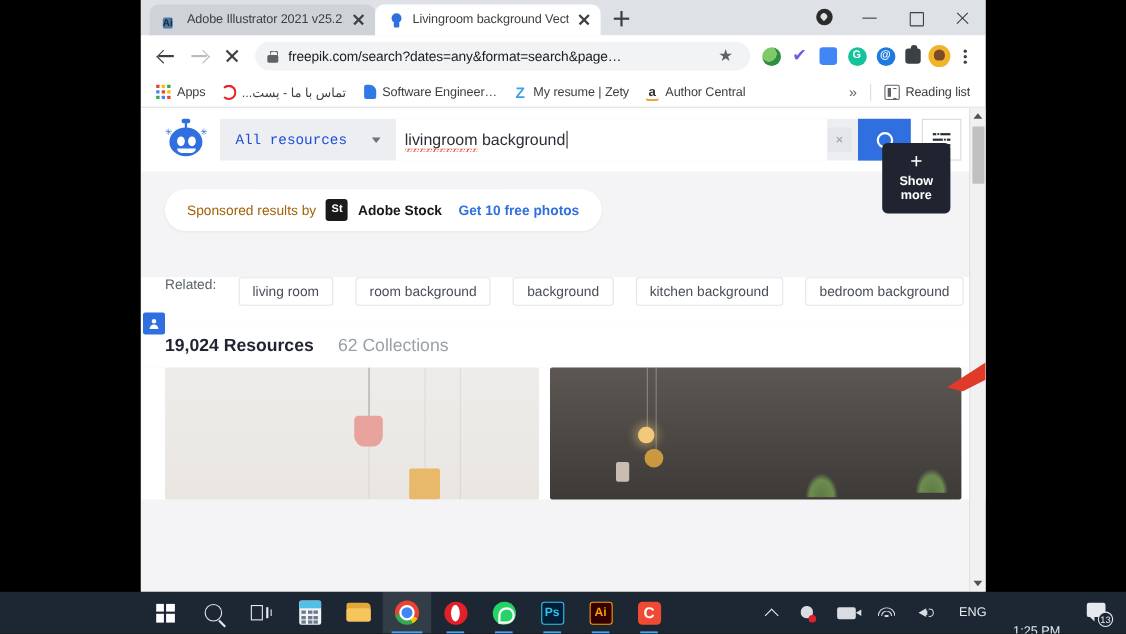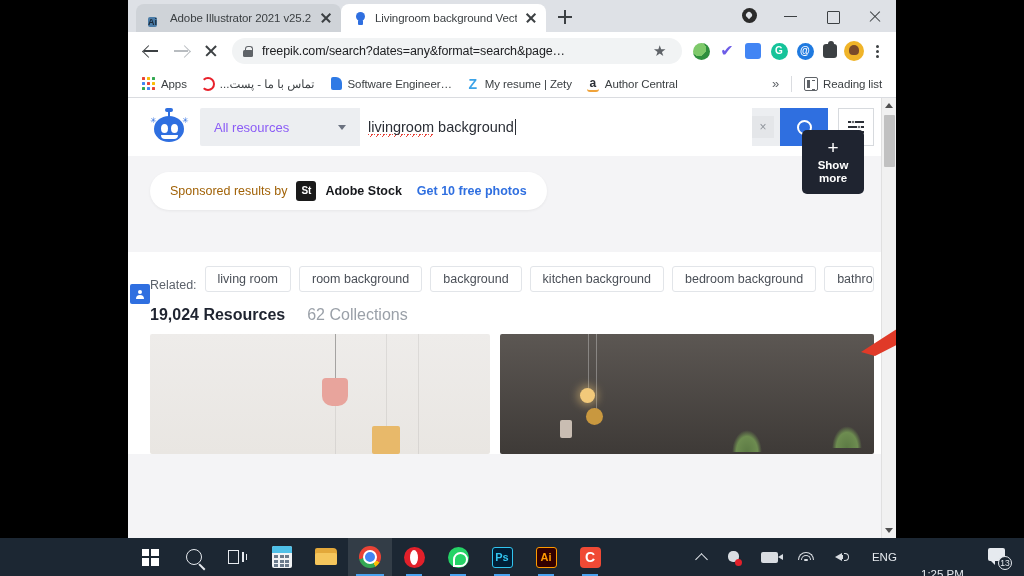--- a/index.html
+++ b/index.html
@@ -183,21 +183,21 @@
   .fp-logo .eye { position: absolute; top: 16px; width: 7px; height: 9px; background: #fff; border-radius: 50%; }
   .fp-logo .eye.l { left: 11px; }
   .fp-logo .eye.r { left: 21px; }
   .fp-logo .mouth { position: absolute; left: 11px; top: 27px; width: 17px; height: 4px; background: #fff; border-radius: 0 0 8px 8px; }
   .fp-logo .ant { position: absolute; left: 17.5px; top: 1px; width: 2.5px; height: 8px; background: #2f6fe0; }
   .fp-logo .antball { position: absolute; left: 14.5px; top: 0px; width: 8.5px; height: 3.5px; background: #2f6fe0; border-radius: 2px; }
   .fp-logo .spark { position: absolute; width: 6px; height: 6px; color: #2f6fe0; font-size: 8px; line-height: 6px; }
 
   .searchwrap { flex: 1; display: flex; align-items: center; height: 38px; background: #eceef1; border-radius: 2px; }
   .resources-sel { display: flex; align-items: center; width: 160px; padding: 0 14px; height: 38px; }
-  .resources-sel .lbl { font-size: 13px; color: #8b5cf6; flex: 1; }
+  .resources-sel .lbl { font-size: 13px; color: #1d4ed8; flex: 1; font-family: Liberation Mono, monospace; }
   .caret { width: 0; height: 0; border-left: 4px solid transparent; border-right: 4px solid transparent; border-top: 5px solid #6b7280; }
   .qwrap { flex: 1; display: flex; align-items: center; height: 38px; background: #fff; padding-left: 8px; position: relative; }
   .qtext { font-size: 14.5px; color: #2b2f36; position: relative; }
   .misspell {
     background-image: repeating-linear-gradient(125deg, #e8463c 0 1.2px, transparent 1.2px 3px);
     background-repeat: repeat-x; background-size: 6px 3px; background-position: 0 100%;
     padding-bottom: 2px;
   }
   .caretbar { display: inline-block; width: 1.4px; height: 16px; background: #2b2f36; vertical-align: -3px; margin-left: 1px; }
   .clearbtn {
@@ -236,21 +236,21 @@
 
   .showmore {
     position: absolute; right: 32px; top: -26px; width: 62px; height: 64px; background: #1f2430;
     border-radius: 5px; display: flex; flex-direction: column; align-items: center; justify-content: center;
     color: #fff;
   }
   .showmore .plus { font-size: 19px; line-height: 16px; margin-bottom: 3px; }
   .showmore .sm-l1, .showmore .sm-l2 { font-size: 11.5px; font-weight: bold; line-height: 13px; }
 
   .gap-band { height: 26px; background: #f4f4f6; }
-  .related-band { background: #fff; height: 40px; display: flex; align-items: flex-end; padding: 0 22px; gap: 8px; position: relative; }
+  .related-band { background: #fff; height: 40px; display: flex; align-items: flex-start; padding: 0 22px; gap: 20px; position: relative; }
   .rel-label { font-size: 12.5px; color: #5c626b; flex: 0 0 auto; }
   .rel-tag {
     font-size: 12.5px; color: #4a4f57; border: 1px solid #e2e5e9; border-radius: 3px;
     padding: 5px 12px; white-space: nowrap; background: #fff;
   }
   .rel-tag.clipped { overflow: hidden; max-width: 56px; }
   .rel-arrow { position: absolute; right: 6px; font-size: 14px; color: #9aa0a8; }
   .ext-badge {
     position: absolute; left: 2px; bottom: -12px; width: 20px; height: 20px; background: #2f6fe0;
     border-radius: 2px; display: flex; align-items: center; justify-content: center;

